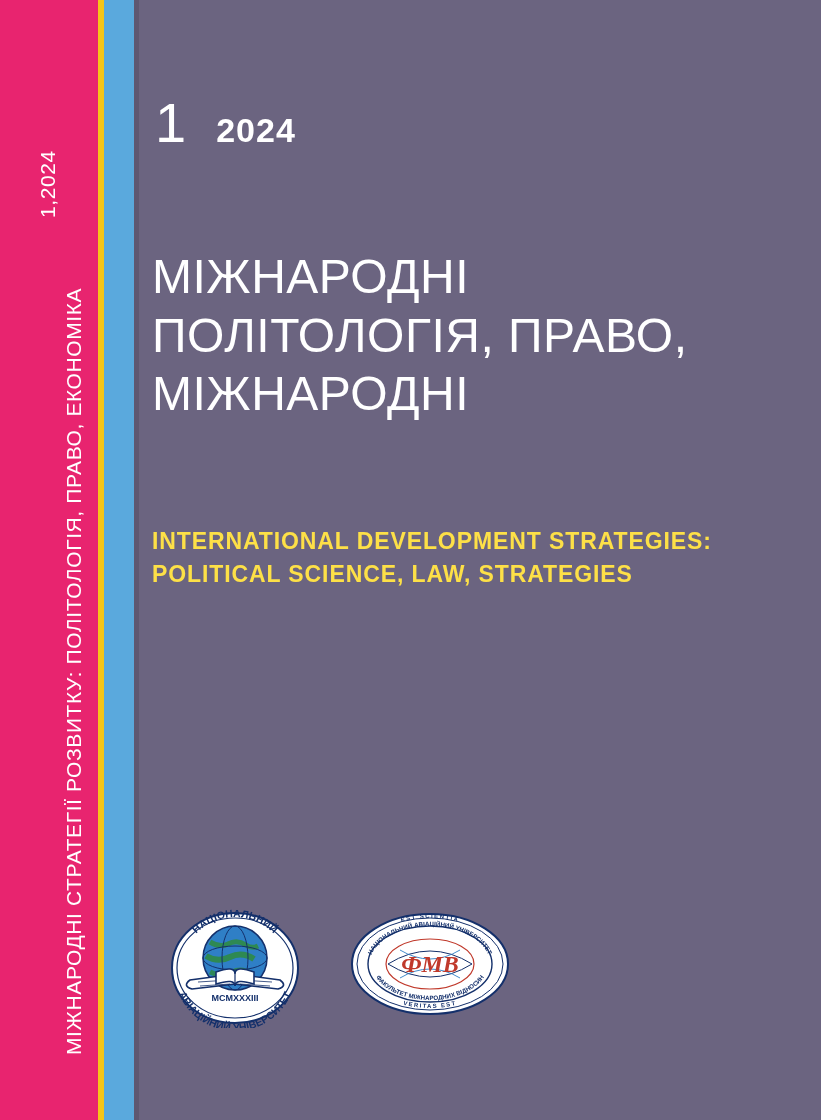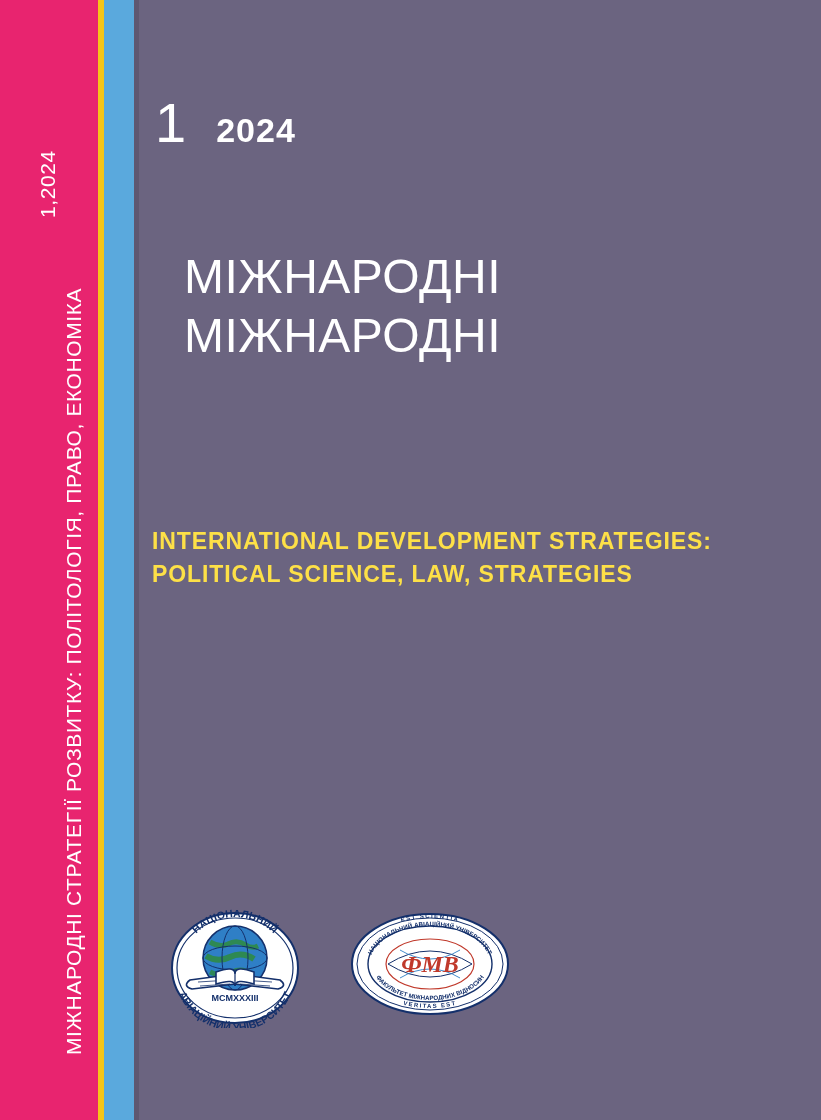--- a/index.html
+++ b/index.html
@@ -115,21 +115,20 @@
     top: 248px;
     width: 640px;
     color: #ffffff;
     font-size: 48px;
     line-height: 1.22;
     font-weight: 400;
     letter-spacing: 0.5px;
   }
   .title-ua div {
     white-space: nowrap;
-    margin-left: 32px;
   }
   .title-en {
     position: absolute;
     left: 152px;
     top: 525px;
     width: 640px;
     color: #fde047;
     font-size: 23px;
     line-height: 1.45;
     font-weight: 700;
@@ -177,20 +176,21 @@
     <div class="rot spine-issue-rot">1,2024</div>
   </div>
 
   <div class="issue-row">
     <span class="issue-number">1</span>
     <span class="issue-year">2024</span>
   </div>
 
   <div class="title-ua">
     <div>МІЖНАРОДНІ</div>
+    <div>ПОЛІТОЛОГІЯ, ПРАВО,</div>
     <div>МІЖНАРОДНІ</div>
   </div>
 
   <div class="title-en">
     <div>INTERNATIONAL DEVELOPMENT STRATEGIES:</div>
     <div>POLITICAL SCIENCE, LAW, STRATEGIES</div>
   </div>
 
   <div class="logos">
 

